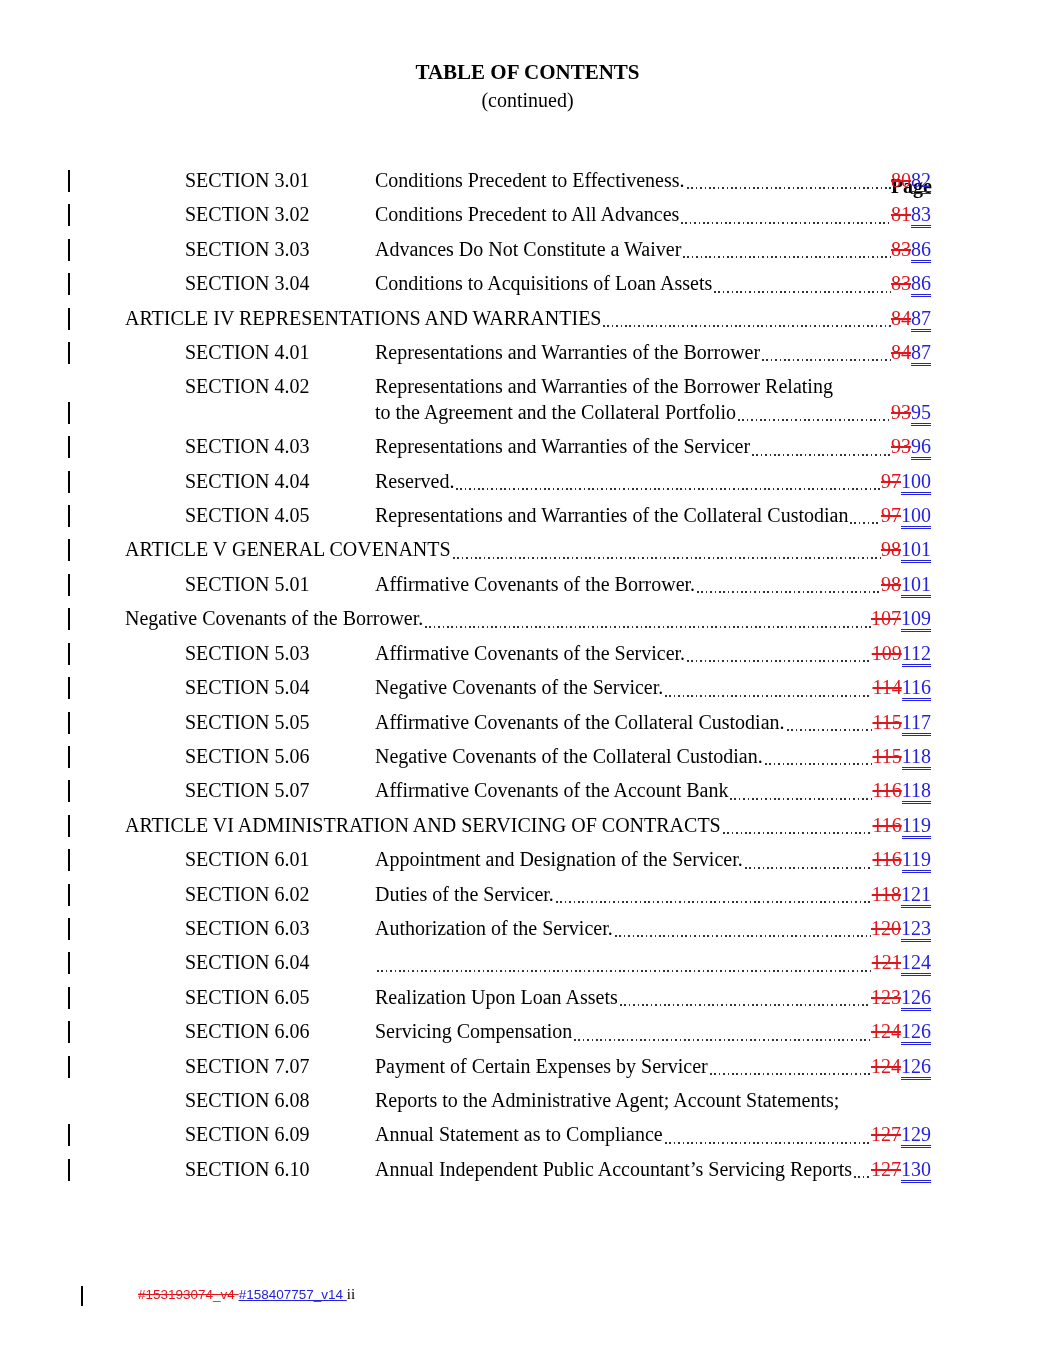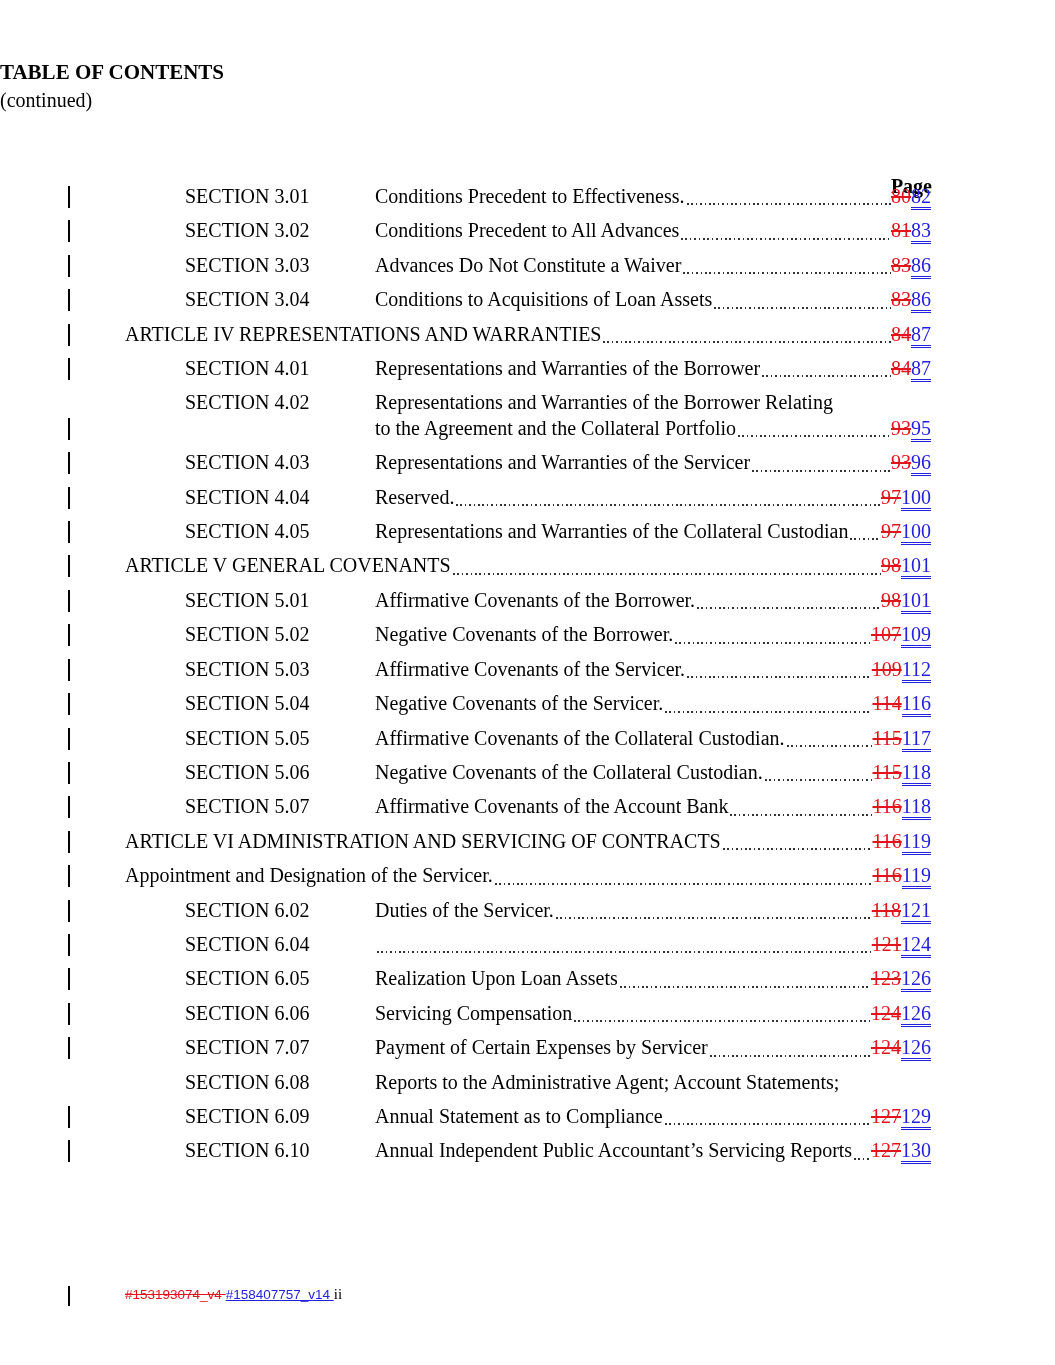--- a/index.html
+++ b/index.html
@@ -6,45 +6,45 @@
   body {
     width:1055px; height:1365px;
     font-family:"Liberation Serif", serif;
     color:#000000;
     position:relative;
     overflow:hidden;
   }
   .page { position:absolute; inset:0; background:#ffffff; }
 
   
-  .doc-header { position:absolute; top:60px; left:0; width:1055px; }
+  .doc-header { position:absolute; top:60px; left:0; width:1055px; text-align:center; }
   .doc-title { font-size:21px; font-weight:bold; }
   .doc-subtitle { font-size:20px; margin-top:4px; }
   .page-label { position:absolute; top:131px; right:123px; font-size:20px; font-weight:bold;margin-top:44px; }
 
   
-  .toc { position:absolute; left:125px; top:168px; width:806px;margin-top:16px; }
+  .toc { position:absolute; left:125px; top:168px; width:806px; }
   .entry { margin-bottom:9px; }
   .line { position:relative; display:flex; align-items:baseline; line-height:25.4px; font-size:20px; }
   .label { flex:0 0 250px; box-sizing:border-box; padding-left:60px; white-space:nowrap; }
   .txt { flex:0 1 auto; white-space:nowrap; }
   .leader {
     flex:1 1 auto; min-width:4px; height:2px;
     align-self:flex-end; margin-bottom:4px; margin-left:2px;
     background-image:repeating-linear-gradient(to right, #333 0px, #333 1.6px, transparent 1.6px, transparent 4.4px);
   }
   .nums { flex:0 0 auto; white-space:nowrap; }
   .del { color:var(--red,#e0161c); text-decoration:line-through; }
   .ins { color:var(--blue,#2421dd); border-bottom:3px double var(--blue,#2421dd); }
 
   
   .change-bar { position:absolute; left:-57px; top:2px; width:2px; height:22px; background:#000; }
 
   
-  .footer { position:absolute; left:125px; top:1286px; font-family:"Liberation Sans", sans-serif; font-size:13.5px; white-space:nowrap; }
+  .footer { position:absolute; left:138px; top:1286px; font-family:"Liberation Sans", sans-serif; font-size:13.5px; white-space:nowrap; }
   .footer .change-bar { top:0px; height:20px; }
   .f-del { color:var(--red,#e0161c); text-decoration:line-through; }
   .f-del::after { content:"\00a0"; }
   .f-ins { color:var(--blue,#2421dd); text-decoration:underline; }
   .f-ins::after { content:"\00a0"; }
   .f-page { color:#000; font-family:"Liberation Serif", serif; font-size:15px; }
 </style>
 </head>
 <body>
 
@@ -164,21 +164,20 @@
           <span class="change-bar"></span>
           <span class="label">SECTION 5.01</span>
           <span class="txt">Affirmative Covenants of the Borrower.</span>
           <span class="leader"></span>
           <span class="nums"><span class="del">98</span><span class="ins">101</span></span>
         </div>
       </div>
       <div class="entry section">
         <div class="line changed">
           <span class="change-bar"></span>
-          <span class="label">SECTION 5.02</span>
           <span class="txt">Negative Covenants of the Borrower.</span>
           <span class="leader"></span>
           <span class="nums"><span class="del">107</span><span class="ins">109</span></span>
         </div>
       </div>
       <div class="entry section">
         <div class="line changed">
           <span class="change-bar"></span>
           <span class="label">SECTION 5.03</span>
           <span class="txt">Affirmative Covenants of the Servicer.</span>
@@ -226,32 +225,42 @@
         <div class="line changed">
           <span class="change-bar"></span>
           <span class="txt">ARTICLE VI ADMINISTRATION AND SERVICING OF CONTRACTS</span>
           <span class="leader"></span>
           <span class="nums"><span class="del">116</span><span class="ins">119</span></span>
         </div>
       </div>
       <div class="entry section">
         <div class="line changed">
           <span class="change-bar"></span>
+          <span class="label">SECTION 6.01</span>
           <span class="txt">Appointment and Designation of the Servicer.</span>
           <span class="leader"></span>
           <span class="nums"><span class="del">116</span><span class="ins">119</span></span>
         </div>
       </div>
       <div class="entry section">
         <div class="line changed">
           <span class="change-bar"></span>
           <span class="label">SECTION 6.02</span>
           <span class="txt">Duties of the Servicer.</span>
           <span class="leader"></span>
           <span class="nums"><span class="del">118</span><span class="ins">121</span></span>
+        </div>
+      </div>
+      <div class="entry section">
+        <div class="line changed">
+          <span class="change-bar"></span>
+          <span class="label">SECTION 6.03</span>
+          <span class="txt">Authorization of the Servicer.</span>
+          <span class="leader"></span>
+          <span class="nums"><span class="del">120</span><span class="ins">123</span></span>
         </div>
       </div>
       <div class="entry section">
         <div class="line changed">
           <span class="change-bar"></span>
           <span class="label">SECTION 6.04</span>
           <span class="leader"></span>
           <span class="nums"><span class="del">121</span><span class="ins">124</span></span>
         </div>
       </div>

